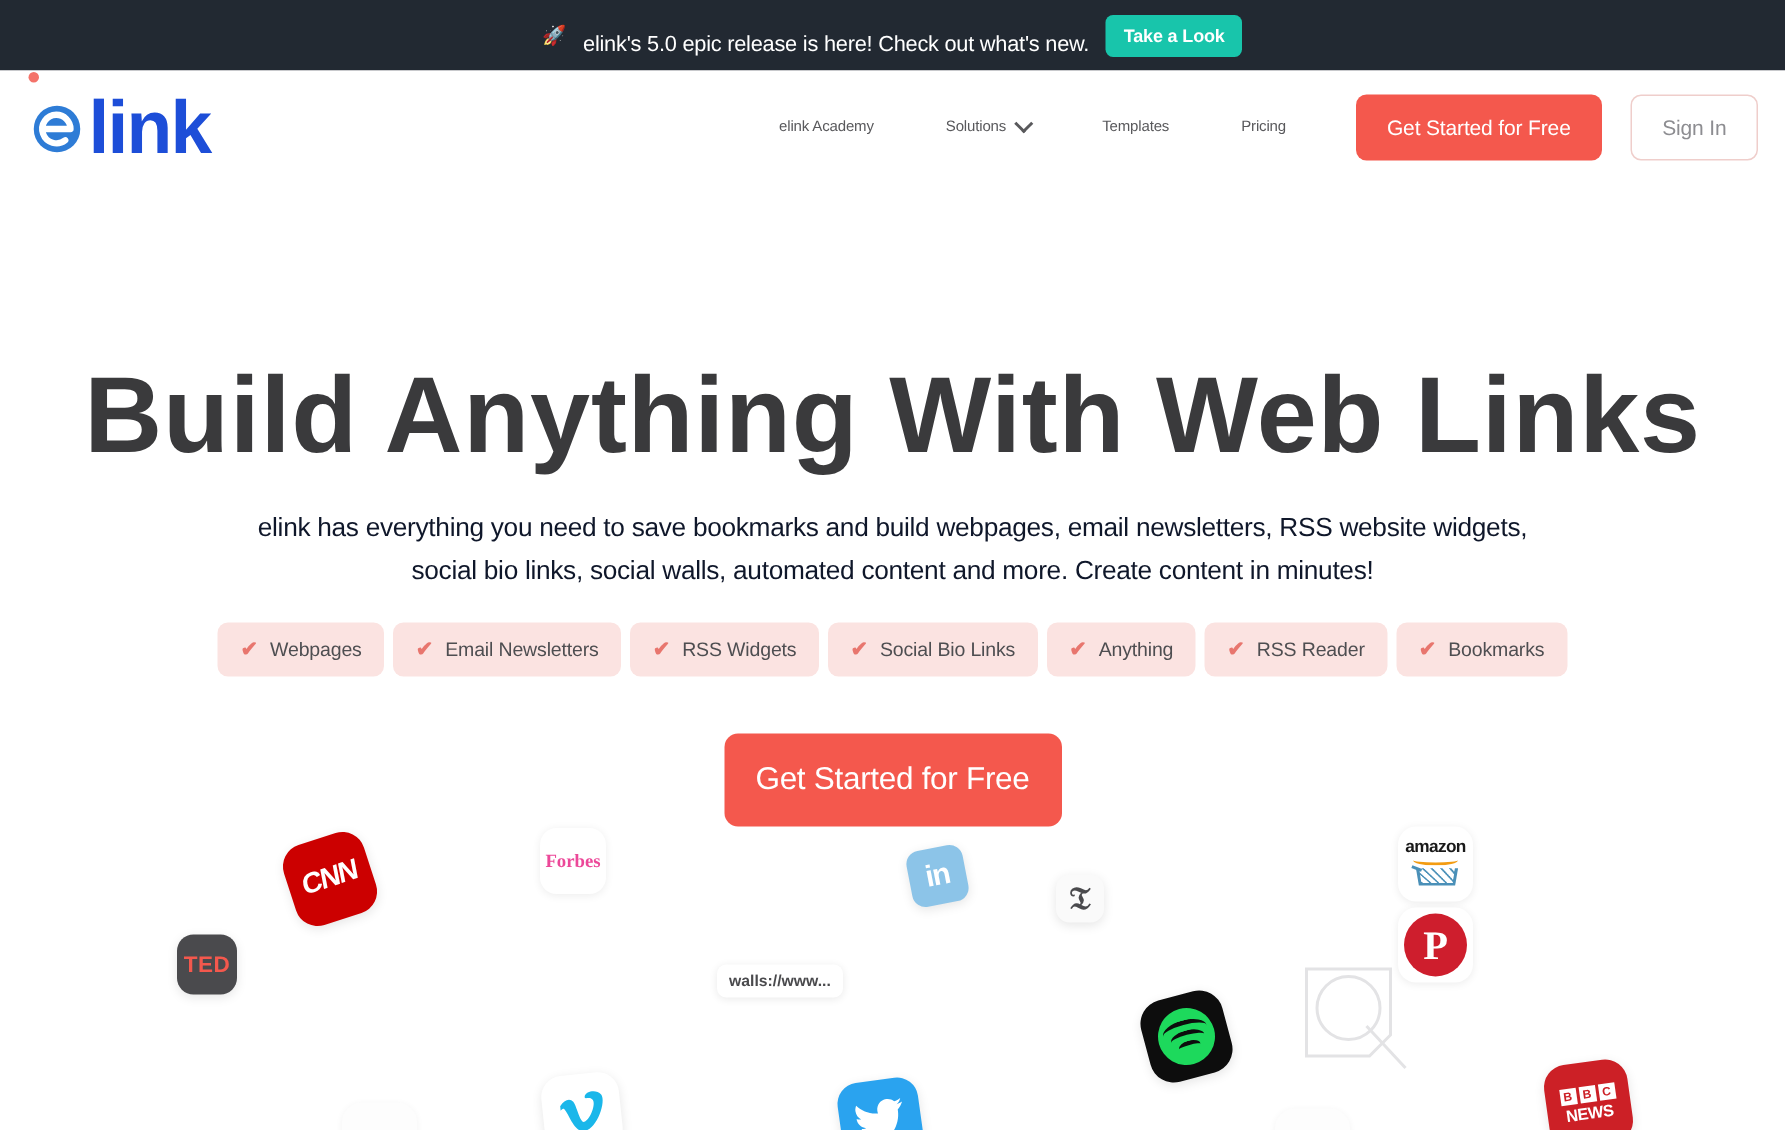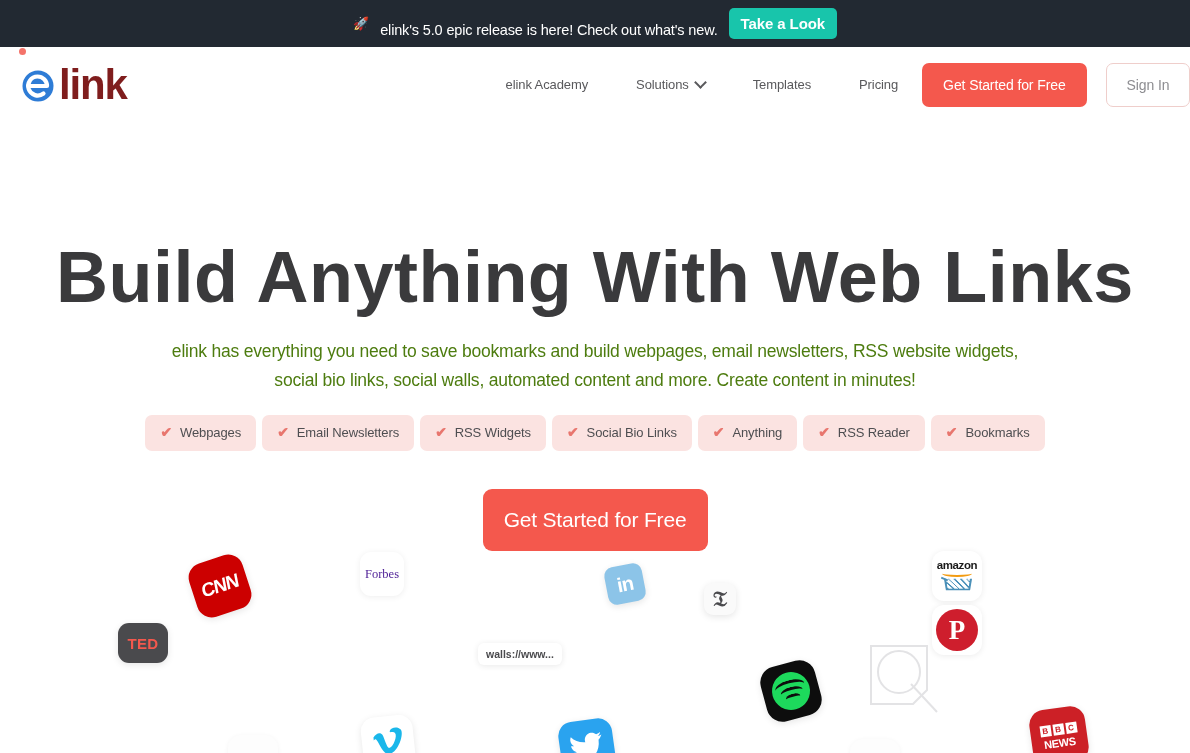--- a/index.html
+++ b/index.html
@@ -30,21 +30,21 @@
   }
   .rocket-icon {
     font-size: 13px;
     line-height: 1;
     display: inline-block;
     transform: translateY(0px);
   }
   .announce-btn {
     background: #18C5AB;
     color: #ffffff;
-    font-size: 15px;
+    font-size: 12px;
     font-weight: bold;
     border: none;
     border-radius: 5px;
     padding: 7px 12px 7px 12px;
     cursor: pointer;
     white-space: nowrap;
     letter-spacing: -0.1px;
   }
 
   
@@ -64,23 +64,23 @@
     margin-left: 0px;
     cursor: pointer;
   }
   .logo-e {
     width: 40px;
     height: 40px;
     position: relative;
     display: inline-block;
   }
   .logo-word {
-    font-size: 42px;
+    font-size: 50px;
     font-weight: bold;
-    color: #7f1d1d;
+    color: #1d4ed8;
     letter-spacing: -1.2px;
     line-height: 40px;
     position: relative;
     margin-left: 1px;
   }
   .logo-dot {
     position: absolute;
     width: 7px;
     height: 7px;
     border-radius: 50%;
@@ -89,21 +89,21 @@
     left: 19px;
   }
 
   .nav {
     display: flex;
     align-items: center;
     gap: 0px;
     margin-left: 355px;
   }
   .nav-item {
-    font-size: 13px;
+    font-size: 10px;
     color: #59595c;
     padding: 0 24px;
     cursor: pointer;
     white-space: nowrap;
     display: flex;
     align-items: center;
     gap: 7px;
     letter-spacing: -0.1px;
     justify-content: center;
   }
@@ -171,21 +171,21 @@
     color: #3A3A3C;
     letter-spacing: 0.5px;
     line-height: 1.05;
     white-space: nowrap;
   }
   .hero-sub {
     margin: 21px auto 0;
     width: 890px;
     font-size: 17.5px;
     line-height: 29px;
-    color: #4d7c0f;
+    color: #0f172a;
     letter-spacing: -0.2px;
   }
 
   .pill-row {
     margin-top: 20px;
     display: flex;
     justify-content: center;
     gap: 6px;
     flex-wrap: nowrap;
   }
@@ -241,21 +241,21 @@
     display: flex;
     align-items: center;
     justify-content: center;
     box-shadow: 0 2px 7px rgba(0,0,0,0.10);
     overflow: hidden;
   }
 
   
   #b-ted  { left: 118px; top: 78px; }
   .ted-tile {
-    width: 50px; height: 40px; background: #4a4a4d;
+    width: 40px; height: 40px; background: #4a4a4d;
     color: #F4584D; font-weight: bold; font-size: 15px;
     letter-spacing: 0.3px; font-family: "Liberation Sans", sans-serif;
     border-radius: 11px;
   }
 
   #b-cnn  { left: 192px; top: 13px; transform: rotate(-18deg); }
   .cnn-tile {
     width: 56px; height: 56px; background: #CC0000;
     border-radius: 15px;
     position: relative;
@@ -266,21 +266,21 @@
     transform: skewX(-7deg);
   }
 
   #b-forbes { left: 360px; top: 7px; }
   .forbes-tile {
     width: 44px; height: 44px; background: #ffffff;
     border-radius: 11px; box-shadow: 0 1px 6px rgba(0,0,0,0.07);
   }
   .forbes-text {
     font-family: "Liberation Serif", serif;
-    font-size: 12.5px; color: #4c1d95; font-weight: normal;
+    font-size: 12.5px; color: #ec4899; font-weight: bold;
   }
 
   #b-url { left: 478px; top: 98px; }
   .url-pill {
     background: #ffffff; border-radius: 6px;
     box-shadow: 0 1px 6px rgba(0,0,0,0.09);
     padding: 5px 8px; font-size: 10.5px; color: #4a4a4d;
     font-weight: bold; white-space: nowrap;
     font-family: "Liberation Sans", sans-serif;
   }

